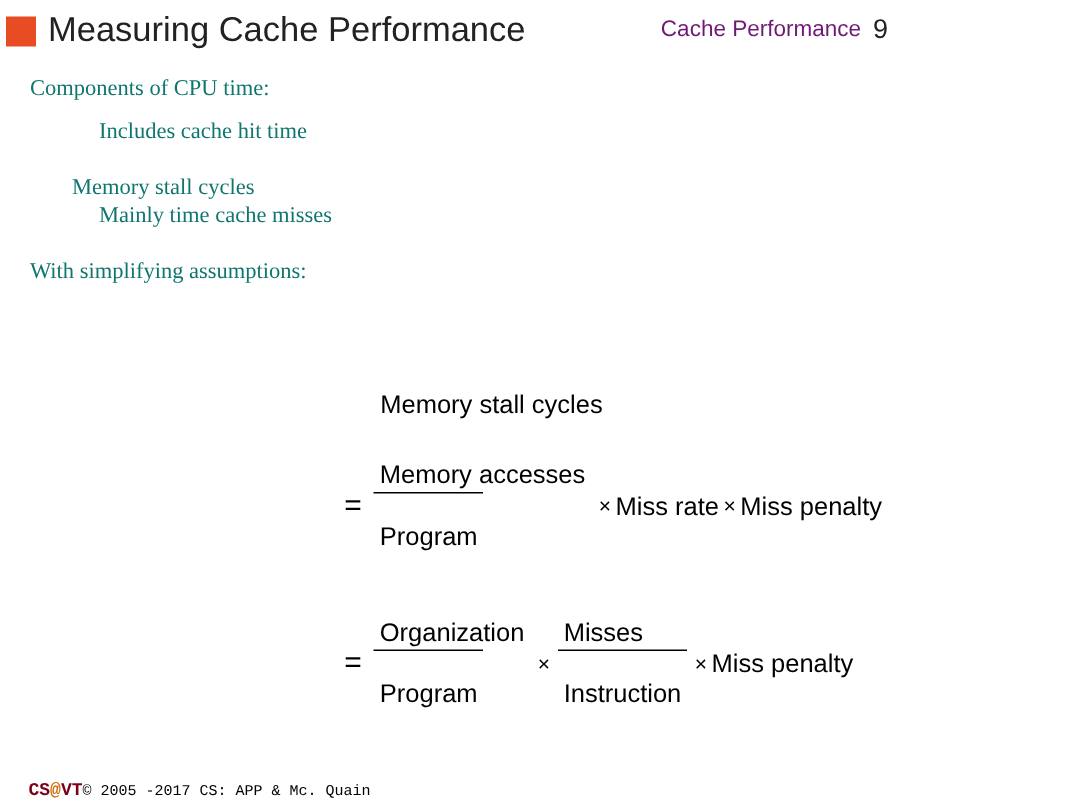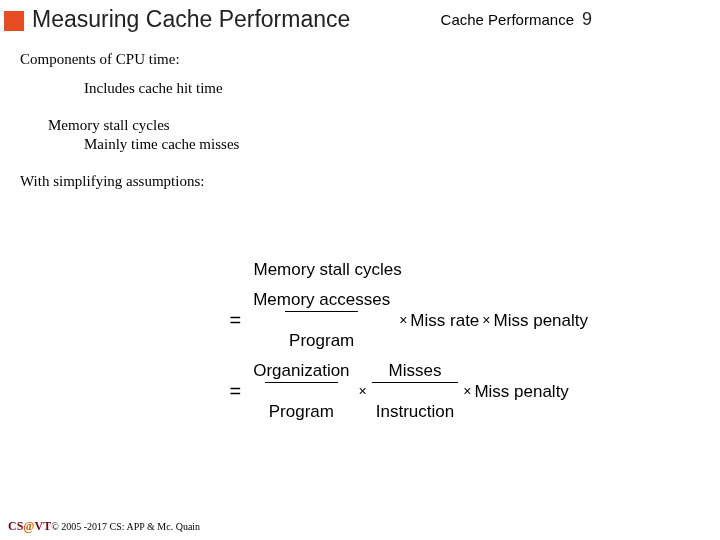--- a/index.html
+++ b/index.html
@@ -1,36 +1,36 @@
 <!DOCTYPE html>
 <html><head>
 <meta charset="utf-8">
 <style>
   * { margin: 0; padding: 0; box-sizing: border-box; }
   html, body { width: 720px; height: 540px; font-family: Arial, sans-serif; background: #fff; overflow: hidden; }
   .slide { position: relative; width: 600px; height: 540px; }
   .header { display: flex; align-items: center; padding: 6px 8px 4px 4px; }
   .bullet { width: 20px; height: 20px; background: #e84c22; margin-right: 8px; margin-top: 2px; flex-shrink: 0; }
   .title { font-size: 23px; font-weight: 400; color: #222; flex: 1; }
-  .section { font-size: 15px; color: #000000; margin-right: 8px; }
+  .section { font-size: 15px; color: #701a75; margin-right: 8px; }
   .pagenum { font-size: 18px; color: #222; }
-  .body { padding: 8px 20px 0 20px; font-family: Georgia, 'Times New Roman', serif; color: #000000; font-size: 15px; }
+  .body { padding: 8px 20px 0 20px; font-family: Georgia, 'Times New Roman', serif; color: #0f766e; font-size: 15px; }
   .h1 { margin: 6px 0 12px 0; }
   .h2 { margin: 6px 0 0 28px; }
-  .h3 { margin: 2px 0 0 64px; }
+  .h3 { margin: 2px 0 0 46px; }
   .gap { height: 14px; }
   .eqwrap { position: absolute; right: 12px; top: 260px; font-family: Arial, sans-serif; font-size: 17px; color: #000; text-align: left; }
   .eqline { display: flex; align-items: center; margin-bottom: 10px; }
   .pad { display:inline-block; width: 24px; }
-  .frac { display: inline-flex; flex-direction: column; align-items: center; margin: 0 2px; vertical-align: middle; }
+  .frac { display: inline-flex; flex-direction: column; align-items: flex-start; margin: 17px 2px; vertical-align: middle; }
   .frac .num { padding: 0 4px 1px 4px; }
   .frac .den { border-top: 1.5px solid #000; padding: 19px 4px 0 4px; }
   .times { margin: 0 3px; font-size: 14px; position: relative; top: -1px; }
   .eq { margin: 0 6px 0 0; font-size: 20px; }
-  .footer { position: absolute; bottom: 6px; left: 0; right: 0; display: flex; align-items: center; padding: 0 8px; font-family: Liberation Serif, serif; }
+  .footer { position: absolute; bottom: 6px; left: 0; right: 0; display: flex; align-items: flex-end; padding: 0 19px; font-family: Liberation Mono, monospace; }
   .fl { font-size: 12px; font-weight: bold; color: #7a0019; }
   .fl .at { color: #cc6600; }
   .fc { flex: 1; text-align: center; font-size: 14px; font-weight: bold; color: #000; }
   .fr { font-size: 10px; color: #000; }
 </style>
 </head>
 <body>
 
 <div class="slide">
 

